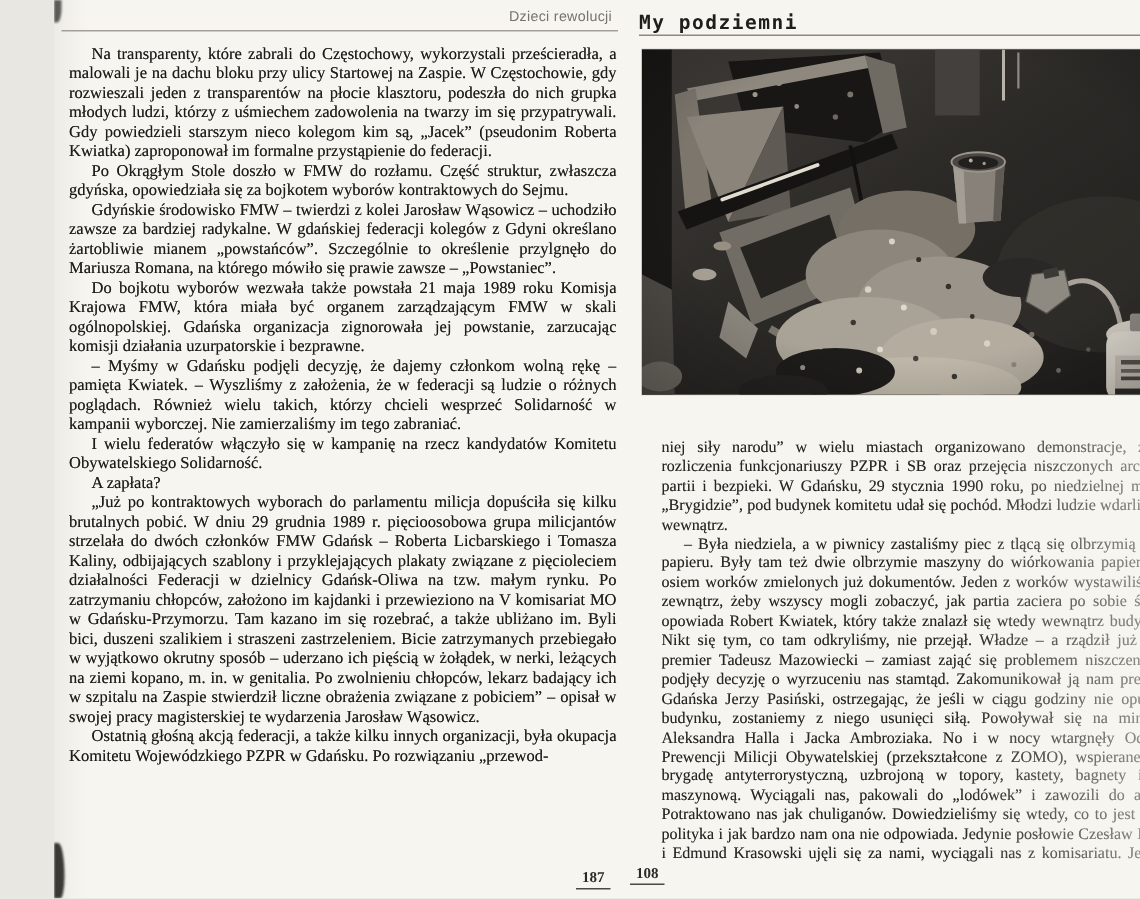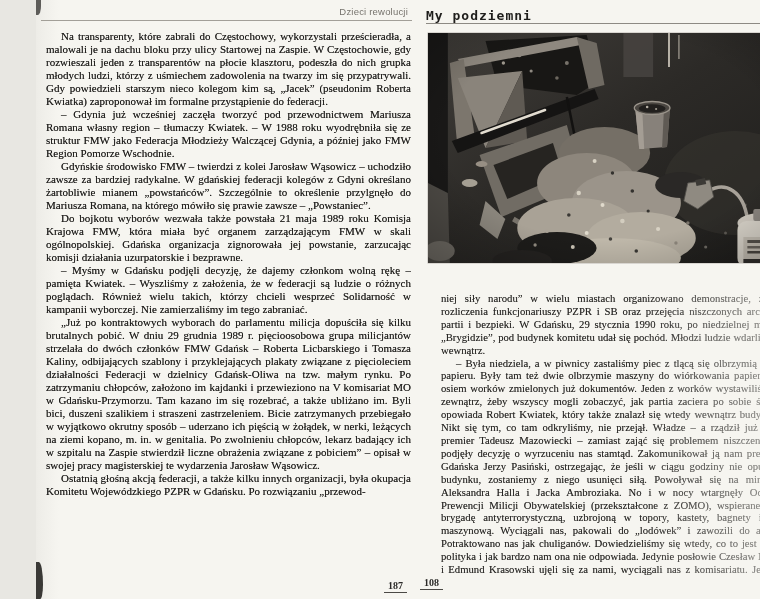--- a/index.html
+++ b/index.html
@@ -65,24 +65,26 @@
 <body>
 
 <div class="stage">
 
   <div class="page page-left">
     <div class="runhead-left">Dzieci rewolucji</div>
     <div class="rule-left"></div>
 
     <div class="bodytext body-left">
       <p class="ind">Na transparenty, które zabrali do Częstochowy, wykorzystali prześcieradła, a malowali je na dachu bloku przy ulicy Startowej na Zaspie. W Częstochowie, gdy rozwieszali jeden z transparentów na płocie klasztoru, podeszła do nich grupka młodych ludzi, którzy z uśmiechem zadowolenia na twarzy im się przypatrywali. Gdy powiedzieli starszym nieco kolegom kim są, „Jacek” (pseudonim Roberta Kwiatka) zaproponował im formalne przystąpienie do federacji.</p>
-      <p class="ind">– Gdynia już wcześniej zaczęła tworzyć pod przewodnictwem Mariusza Romana własny region – tłumaczy Kwiatek. – W 1988 roku wyodrębniła się ze struktur FMW jako Federacja Młodzieży Walczącej Gdynia, a później jako FMW Region Pomorze Wschodnie.</p>
+      <p class="ind">Po Okrągłym Stole doszło w FMW do rozłamu. Część struktur, zwłaszcza gdyńska, opowiedziała się za bojkotem wyborów kontraktowych do Sejmu.</p>
       <p class="ind">Gdyńskie środowisko FMW – twierdzi z kolei Jarosław Wąsowicz – uchodziło zawsze za bardziej radykalne. W gdańskiej federacji kolegów z Gdyni określano żartobliwie mianem „powstańców”. Szczególnie to określenie przylgnęło do Mariusza Romana, na którego mówiło się prawie zawsze – „Powstaniec”.</p>
       <p class="ind">Do bojkotu wyborów wezwała także powstała 21 maja 1989 roku Komisja Krajowa FMW, która miała być organem zarządzającym FMW w skali ogólnopolskiej. Gdańska organizacja zignorowała jej powstanie, zarzucając komisji działania uzurpatorskie i bezprawne.</p>
       <p class="ind">– Myśmy w Gdańsku podjęli decyzję, że dajemy członkom wolną rękę – pamięta Kwiatek. – Wyszliśmy z założenia, że w federacji są ludzie o różnych poglądach. Również wielu takich, którzy chcieli wesprzeć Solidarność w kampanii wyborczej. Nie zamierzaliśmy im tego zabraniać.</p>
+      <p class="ind">I wielu federatów włączyło się w kampanię na rzecz kandydatów Komitetu Obywatelskiego Solidarność.</p>
+      <p class="ind">A zapłata?</p>
       <p class="ind">„Już po kontraktowych wyborach do parlamentu milicja dopuściła się kilku brutalnych pobić. W dniu 29 grudnia 1989 r. pięcioosobowa grupa milicjantów strzelała do dwóch członków FMW Gdańsk – Roberta Licbarskiego i Tomasza Kaliny, odbijających szablony i przyklejających plakaty związane z pięcioleciem działalności Federacji w dzielnicy Gdańsk-Oliwa na tzw. małym rynku. Po zatrzymaniu chłopców, założono im kajdanki i przewieziono na V komisariat MO w Gdańsku-Przymorzu. Tam kazano im się rozebrać, a także ubliżano im. Byli bici, duszeni szalikiem i straszeni zastrzeleniem. Bicie zatrzymanych przebiegało w wyjątkowo okrutny sposób – uderzano ich pięścią w żołądek, w nerki, leżących na ziemi kopano, m. in. w genitalia. Po zwolnieniu chłopców, lekarz badający ich w szpitalu na Zaspie stwierdził liczne obrażenia związane z pobiciem” – opisał w swojej pracy magisterskiej te wydarzenia Jarosław Wąsowicz.</p>
       <p class="ind">Ostatnią głośną akcją federacji, a także kilku innych organizacji, była okupacja Komitetu Wojewódzkiego PZPR w Gdańsku. Po rozwiązaniu „przewod-</p>
     </div>
 
     <div class="pagenum pn-left">187</div>
   </div>
 
   <div class="page page-right">
     <div class="runhead-right">My podziemni</div>
     <div class="rule-right"></div>

